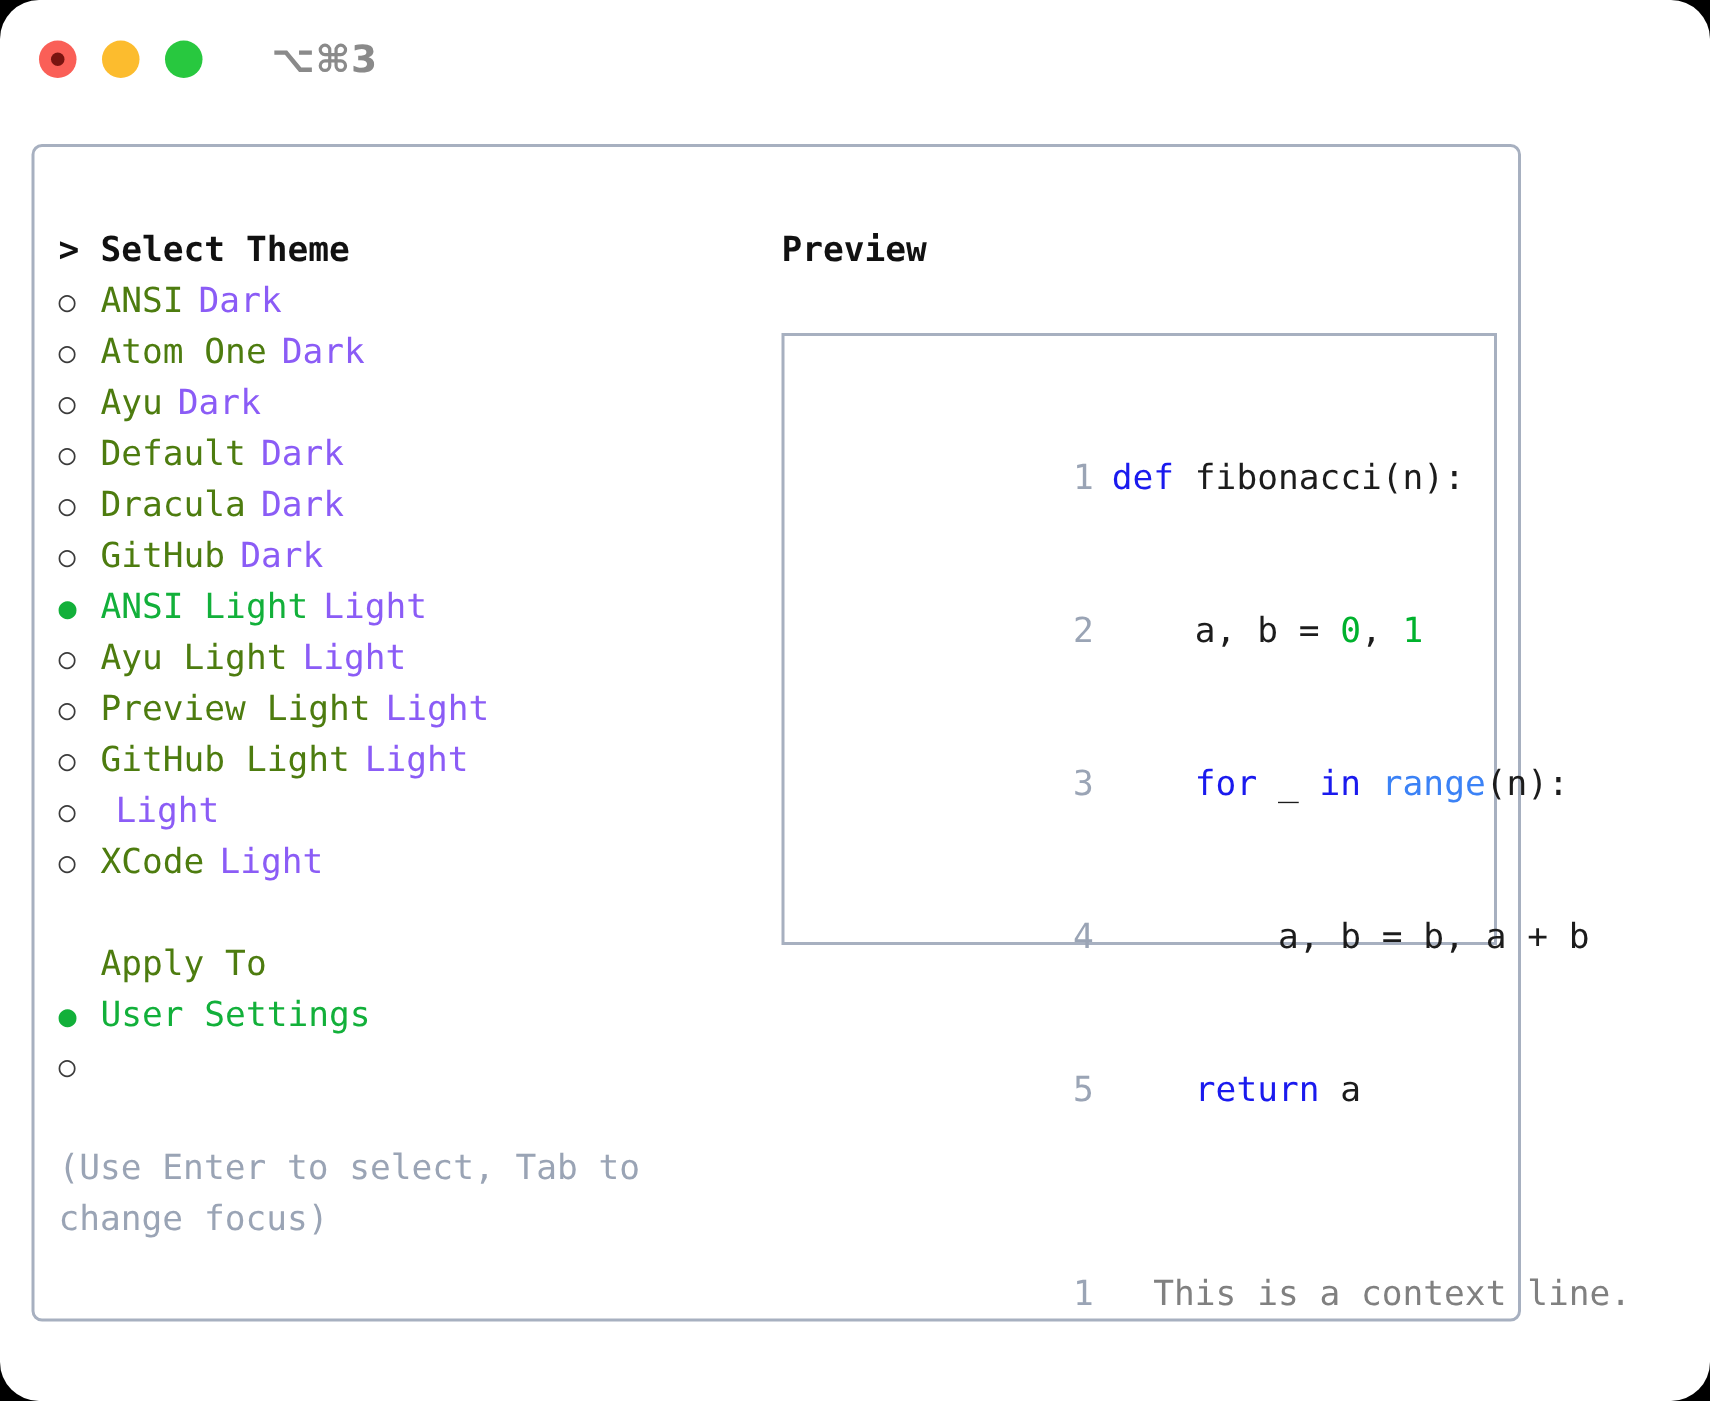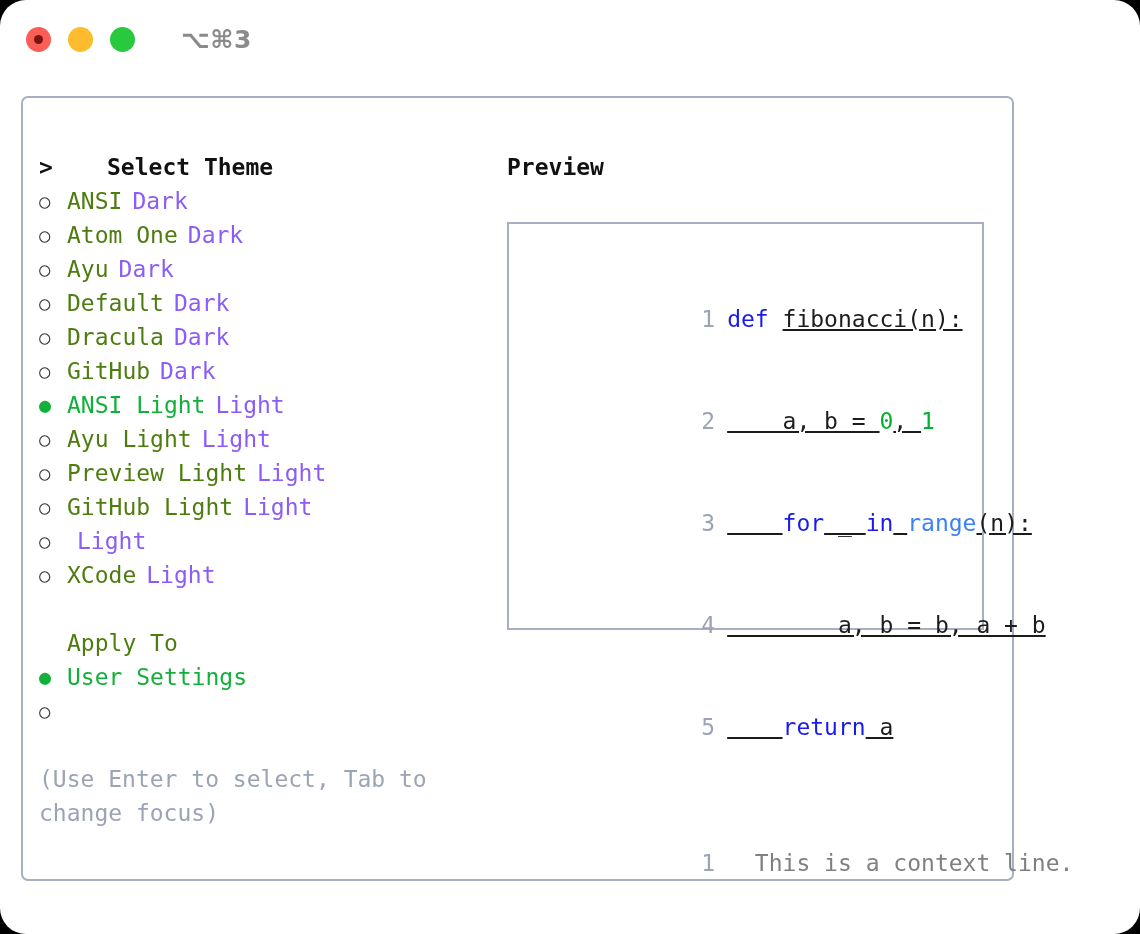--- a/index.html
+++ b/index.html
@@ -94,42 +94,42 @@
     font-size: 19px;
     color: #3b3b3b;
   }
   .marker.sel { color: #12b03a; font-size: 20px; }
   .marker.caret {
     color: #111111;
     font-size: 23px;
     font-weight: bold;
   }
   .label { color: #4d7c0f; }
-  .label.bold { font-weight: bold; color: #111111; margin-left: 40px; }
+  .label.bold { font-weight: bold; color: #111111; }
   .label.sel { color: #12b03a; }
   .kind {
     color: #8b5cf6;
     margin-left: 10px;
   }
 
   .spacer-row { height: 34px; }
 
   .help {
     margin-top: 34px;
     font-size: 23px;
     color: #9aa4b5;
     line-height: 34px;
     width: 405px;
     white-space: pre-wrap;
   }
 
   
   .right {
     position: absolute;
-    left: 484px; top: 52px;
+    left: 498px; top: 52px;
     width: 500px;
   }
   .preview-title {
     font-size: 23px;
     font-weight: bold;
     color: #111111;
     line-height: 34px;
   }
   .preview-box {
     margin-top: 38px;
@@ -148,21 +148,21 @@
   .lineno {
     display: inline-block;
     width: 26px;
     text-align: right;
     color: #9aa4b5;
     margin-right: 12px;
   }
   .tok-kw   { color: #1a1aee; }
   .tok-fn   { color: #3b82f6; }
   .tok-num  { color: #00b22d; }
-  .tok-txt  { color: #1c1c1c; text-decoration: underline; }
+  .tok-txt  { color: #1c1c1c; }
   .tok-ctx  { color: #808080; text-align: right; }
 
   .diff-gap { height: 34px; }
 </style>
 </head>
 <body>
 
 <div class="window">
 
   <div class="titlebar">

